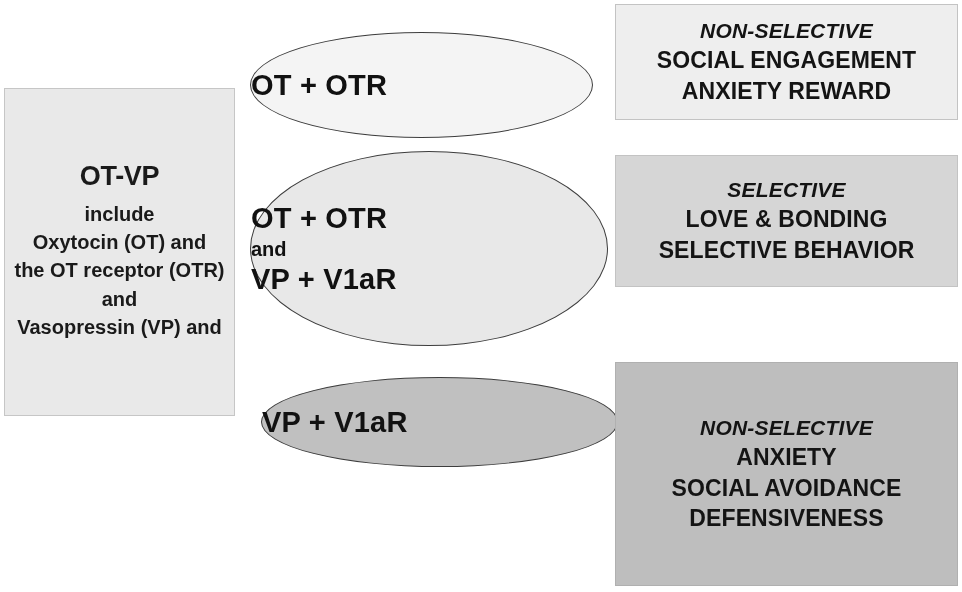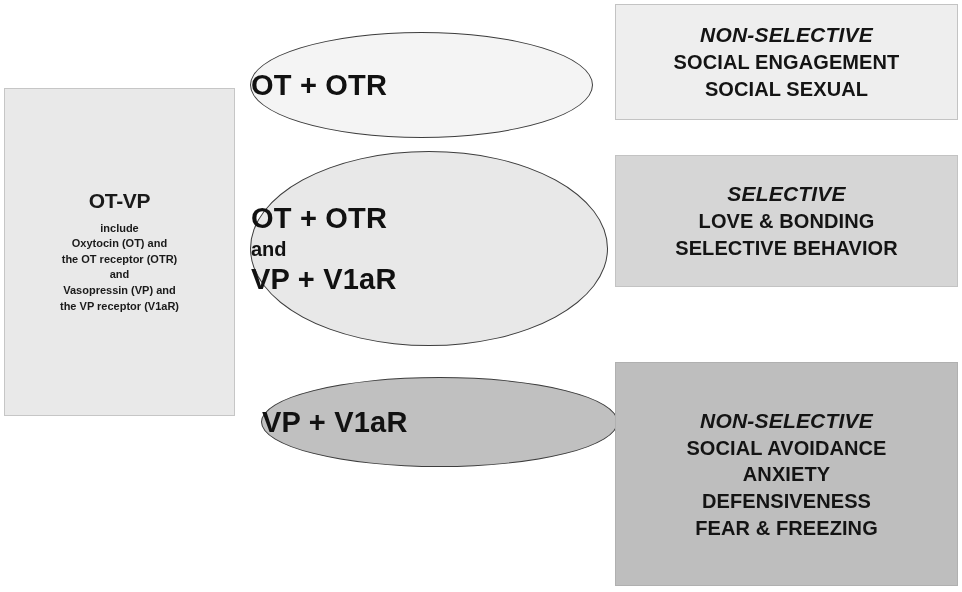--- a/index.html
+++ b/index.html
@@ -27,29 +27,29 @@
     border: 1px solid #c6c6c6;
     box-sizing: border-box;
     display: flex;
     flex-direction: column;
     align-items: center;
     justify-content: center;
     text-align: center;
     padding: 6px 4px;
   }
   .pathway-title {
-    font-size: 21px;
+    font-size: 27px;
     font-weight: bold;
     line-height: 1.08;
     color: #1a1a1a;
     letter-spacing: -0.3px;
   }
   .pathway-sub {
     margin-top: 8px;
-    font-size: 11px;
+    font-size: 20px;
     font-weight: bold;
     line-height: 1.42;
     color: #1a1a1a;
   }
   .pathway-sub div { white-space: nowrap; }
 
   
   .ellipse {
     position: absolute;
     border: 1.6px solid #3d3d3d;
@@ -114,21 +114,21 @@
   }
   .outcome-head {
     font-size: 21px;
     font-weight: bold;
     font-style: italic;
     line-height: 1.33;
     letter-spacing: 0.2px;
     text-align: right;
   }
   .outcome-line {
-    font-size: 20px;
+    font-size: 23px;
     font-weight: bold;
     line-height: 1.33;
     letter-spacing: 0.1px;
     white-space: nowrap;
   }
 
   #outcome-top {
     top: 4px;
     height: 116px;
     background: #eeeeee;
@@ -153,51 +153,49 @@
   <div class="pathway-box">
     <div class="pathway-title">
       <div>OT-VP</div>
     </div>
     <div class="pathway-sub">
       <div>include</div>
       <div>Oxytocin (OT) and</div>
       <div>the OT receptor (OTR)</div>
       <div>and</div>
       <div>Vasopressin (VP) and</div>
-      <div>the VP receptor (V1aR)</div>
     </div>
   </div>
 
   <div class="ellipse" id="ellipse-top">
     <div class="ellipse-main">OT  +  OTR</div>
   </div>
 
   <div class="ellipse" id="ellipse-mid">
     <div class="ellipse-main">OT  +  OTR</div>
     <div class="ellipse-conn">and</div>
     <div class="ellipse-main">VP  +  V1aR</div>
   </div>
 
   <div class="ellipse" id="ellipse-bottom">
     <div class="ellipse-main">VP  +  V1aR</div>
   </div>
 
   <div class="outcome-box" id="outcome-top">
     <div class="outcome-head">NON-SELECTIVE</div>
     <div class="outcome-line">SOCIAL ENGAGEMENT</div>
-    <div class="outcome-line">SOCIAL SEXUAL</div>
+    <div class="outcome-line">ANXIETY REWARD</div>
   </div>
 
   <div class="outcome-box" id="outcome-mid">
     <div class="outcome-head">SELECTIVE</div>
     <div class="outcome-line">LOVE &amp; BONDING</div>
     <div class="outcome-line">SELECTIVE BEHAVIOR</div>
   </div>
 
   <div class="outcome-box" id="outcome-bottom">
     <div class="outcome-head">NON-SELECTIVE</div>
+    <div class="outcome-line">ANXIETY</div>
     <div class="outcome-line">SOCIAL AVOIDANCE</div>
-    <div class="outcome-line">ANXIETY</div>
     <div class="outcome-line">DEFENSIVENESS</div>
-    <div class="outcome-line">FEAR &amp; FREEZING</div>
   </div>
 
 </div>
 
 </body></html>

